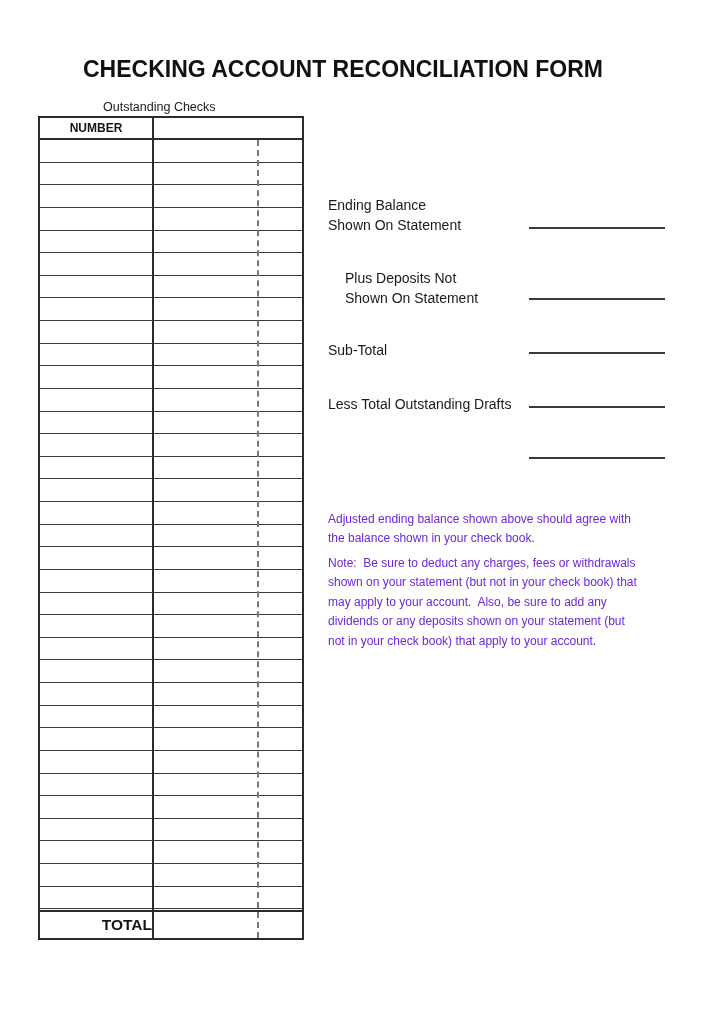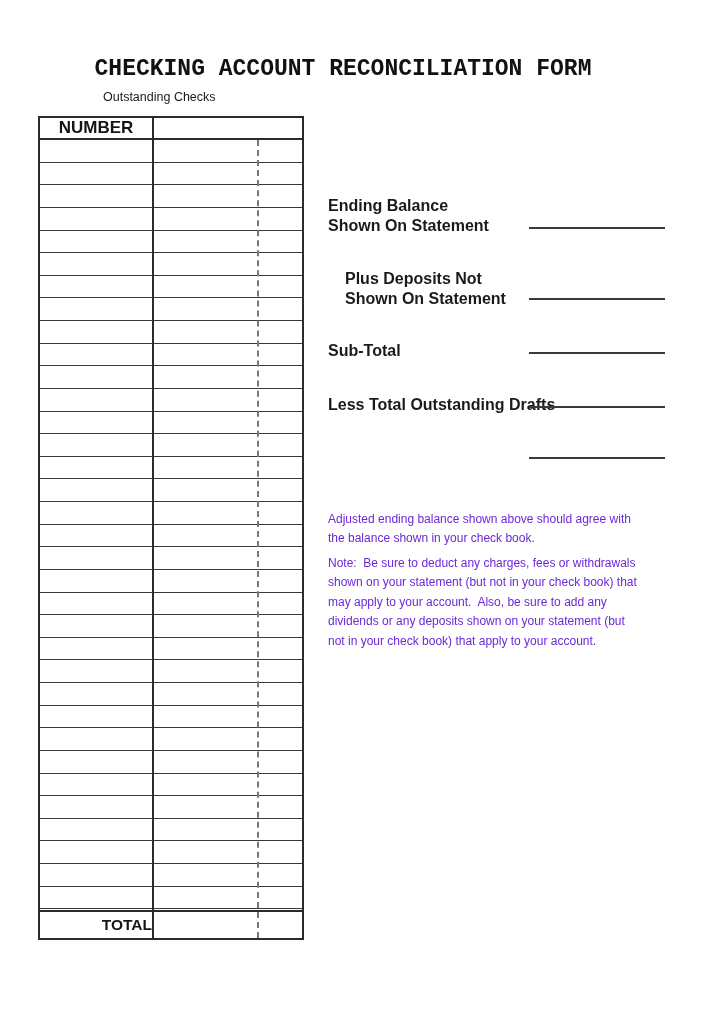--- a/index.html
+++ b/index.html
@@ -19,27 +19,26 @@
     position: absolute;
     top: 57px;
     left: 0;
     width: 686px;
     text-align: center;
     font-size: 23px;
     font-weight: bold;
     color: #111;
     line-height: 25px;
     white-space: nowrap;
-    font-family: Liberation Mono, monospace;
   }
 
   
   .table-caption {
     position: absolute;
-    top: 90px;
+    top: 100px;
     left: 103px;
     font-size: 12.5px;
     line-height: 14px;
     color: #1a1a1a;
   }
 
   
   .checks-table {
     position: absolute;
     left: 38px;
@@ -52,21 +51,21 @@
     background: #ffffff;
   }
   .thead {
     flex: none;
     height: 22px;
     display: flex;
     border-bottom: 2px solid #2b2b2b;
   }
   .th {
     font-weight: bold;
-    font-size: 17px;
+    font-size: 12px;
     line-height: 20px;
     text-align: center;
     color: #151515;
   }
   .th-number { width: 112px; }
   .th-amount { flex: 1; }
 
   .tbody {
     flex: 1;
     display: flex;
@@ -114,25 +113,24 @@
     top: 22px;
     bottom: 0;
     width: 0;
     border-left: 2px dashed #787878;
   }
 
   
   .summary-label {
     position: absolute;
     left: 328px;
-    font-size: 16px;
+    font-size: 14px;
     line-height: 19.5px;
     white-space: pre-wrap;
     color: #1a1a1a;
-    font-weight: bold;
   }
   .si-0 { top: 196px; }
   .si-1 { top: 269px; margin-left: 17px; }
   .si-2 { top: 341px; }
   .si-3 { top: 395px; }
   .si-4 { top: 446px; }
 
   .value-line {
     position: absolute;
     left: 529px;

